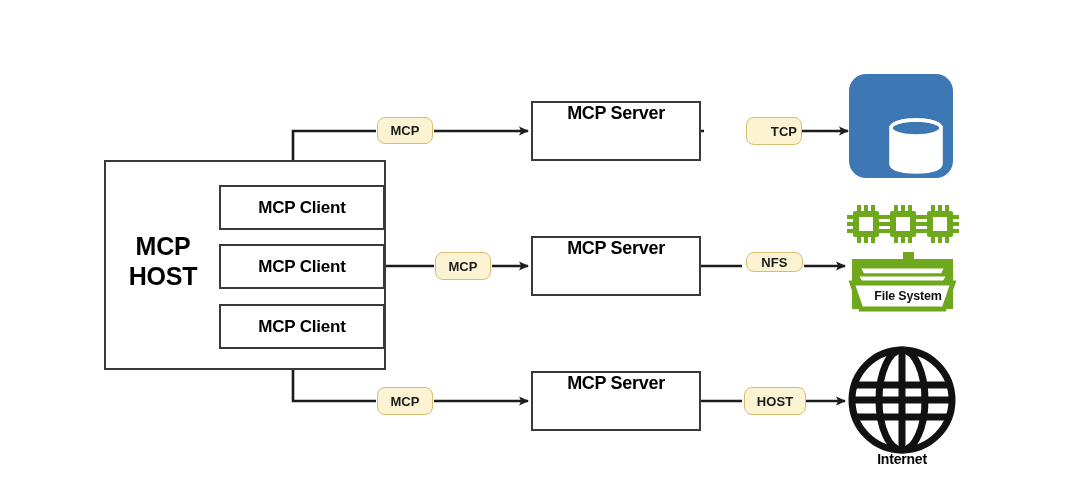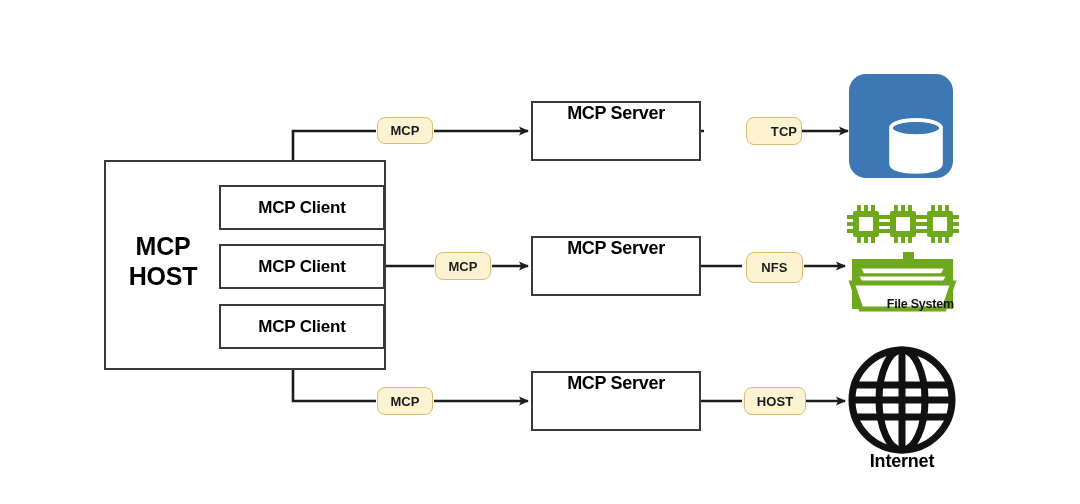--- a/index.html
+++ b/index.html
@@ -206,21 +206,21 @@
   </div>
 
   <div class="pill" style="left:435px; top:252px; width:56px; height:28px;">
     <span>MCP</span>
   </div>
 
   <div class="server-box" style="left:531px; top:236px; width:170px; height:60px; font-size:18px;">
     <span>MCP Server</span>
   </div>
 
-  <div class="pill" style="left:746px; top:252px; width:57px; height:31px;">
+  <div class="pill" style="left:746px; top:252px; width:57px; height:20px;">
     <span>NFS</span>
   </div>
 
   <div class="fs-icon" style="left:843px; top:197px; width:116px; height:120px;">
     <svg viewBox="0 0 116 120" width="116" height="120">
       <g fill="#6fa81c">
 
         <g>
           <rect x="10" y="14" width="26" height="26" rx="2"></rect>
           <rect x="16" y="20" width="14" height="14" fill="#ffffff"></rect>
@@ -271,21 +271,21 @@
         </g>
 
         <path d="M9,62 L9,112 L110,112 L110,62 L71,62 L71,55 L60,55 L60,62 Z" fill="#6fa81c"></path>
 
         <path d="M16,70 L103,70 L99,78 L20,78 Z" fill="#ffffff" stroke="#6fa81c" stroke-width="3"></path>
         <path d="M14,78 L105,78 L100,87 L19,87 Z" fill="#ffffff" stroke="#6fa81c" stroke-width="3"></path>
 
         <path d="M9,86 L110,86 L101,112 L18,112 Z" fill="#ffffff" stroke="#6fa81c" stroke-width="5"></path>
       </g>
     </svg>
-    <div class="fs-label" style="left:19px; top:92px; width:92px; text-align:right;margin-top:8px;">File System</div>
+    <div class="fs-label" style="left:19px; top:92px; width:92px; text-align:center;">File System</div>
   </div>
 
   <div class="pill" style="left:377px; top:387px; width:56px; height:28px;">
     <span>MCP</span>
   </div>
 
   <div class="server-box" style="left:531px; top:371px; width:170px; height:60px; font-size:18px;">
     <span>MCP Server</span>
   </div>
 
@@ -298,15 +298,15 @@
       <g stroke="#111111" fill="none" stroke-width="7">
         <circle cx="55" cy="55" r="50"></circle>
         <ellipse cx="55" cy="55" rx="23" ry="50"></ellipse>
         <line x1="55" y1="5" x2="55" y2="105"></line>
         <line x1="7" y1="40" x2="103" y2="40"></line>
         <line x1="5" y1="55" x2="105" y2="55"></line>
         <line x1="7" y1="72" x2="103" y2="72"></line>
       </g>
     </svg>
   </div>
-  <div class="globe-label" style="left:847px; top:451px; width:110px; font-size:18px;">Internet</div>
+  <div class="globe-label" style="left:847px; top:451px; width:110px; font-size:14px;">Internet</div>
 
 </div>
 
 </body></html>

